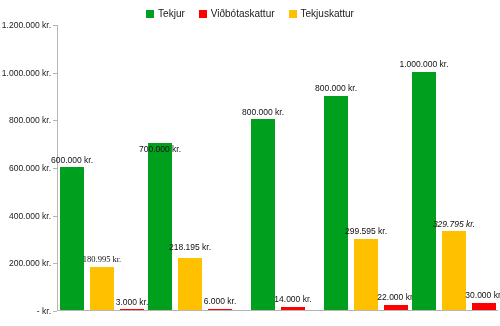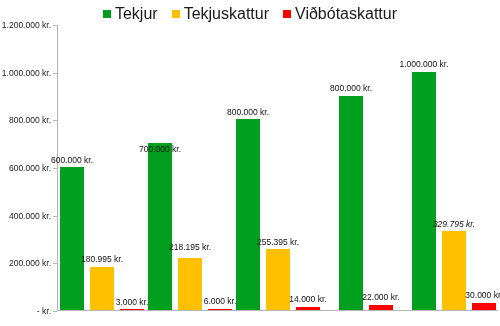--- a/index.html
+++ b/index.html
@@ -38,21 +38,21 @@
     align-items: center;
     gap: 4px;
   }
   .legend-swatch {
     width: 8px;
     height: 8px;
     display: inline-block;
     flex: 0 0 auto;
   }
   .legend-label {
-    font-size: 16px;
+    font-size: 10px;
     color: #1a1a1a;
     line-height: 1;
     white-space: nowrap;
   }
 
   
   .plot-area {
     position: absolute;
     left: 57px;
     top: 25px;
@@ -139,26 +139,26 @@
 <body>
 
 <div id="chart-root">
 
   <div class="legend" id="legend">
       <div class="legend-item">
         <span class="legend-swatch" style="background: rgb(0, 160, 30);"></span>
         <span class="legend-label">Tekjur</span>
       </div>
       <div class="legend-item">
+        <span class="legend-swatch" style="background: rgb(255, 0, 0);"></span>
+        <span class="legend-label">Viðbótaskattur</span>
+      </div>
+      <div class="legend-item">
         <span class="legend-swatch" style="background: rgb(255, 192, 0);"></span>
         <span class="legend-label">Tekjuskattur</span>
-      </div>
-      <div class="legend-item">
-        <span class="legend-swatch" style="background: rgb(255, 0, 0);"></span>
-        <span class="legend-label">Viðbótaskattur</span>
       </div>
     </div>
 
   <div class="plot-area">
     <div class="axis-y-line"></div>
     <div class="axis-x-line"></div>
     <div id="y-ticks">
         <div class="tick" style="top: 286px;"></div>
         <div class="tick-label" style="top: 286px;">-   kr.</div>
         <div class="tick" style="top: 238.333px;"></div>
@@ -175,21 +175,21 @@
         <div class="tick-label" style="top: 0px;">1.200.000 kr.</div>
       </div>
     <div class="groups" id="groups">
         <div class="group">
           <div class="bar-slot">
             <div class="bar" style="height: 143px; background: rgb(0, 160, 30);"></div>
             <div class="bar-label" style="bottom: 146px;">600.000 kr.</div>
           </div>
           <div class="bar-slot">
             <div class="bar" style="height: 43.1371px; background: rgb(255, 192, 0);"></div>
-            <div class="bar-label" style="bottom: 46.1371px;">180.995 kr.</div>
+            <div class="bar-label" style="bottom: 46.1371px; font-family: Liberation Serif, serif;">180.995 kr.</div>
           </div>
           <div class="bar-slot">
             <div class="bar" style="height: 1px; background: rgb(255, 0, 0);"></div>
             <div class="bar-label" style="bottom: 4px;">3.000 kr.</div>
           </div>
         </div>
         <div class="group">
           <div class="bar-slot">
             <div class="bar" style="height: 166.833px; background: rgb(0, 160, 30);"></div>
             <div class="bar-label" style="bottom: 157px;">700.000 kr.</div>
@@ -202,34 +202,34 @@
             <div class="bar" style="height: 1.43px; background: rgb(255, 0, 0);"></div>
             <div class="bar-label" style="bottom: 4.43px;">6.000 kr.</div>
           </div>
         </div>
         <div class="group">
           <div class="bar-slot">
             <div class="bar" style="height: 190.667px; background: rgb(0, 160, 30);"></div>
             <div class="bar-label" style="bottom: 193.667px;">800.000 kr.</div>
           </div>
           <div class="bar-slot">
-            <div class="bar" style="height: 60.8691px; background: rgb(255, 192, 0);"></div>
-            <div class="bar-label" style="bottom: 63.8691px;">255.395 kr.</div>
-          </div>
-          <div class="bar-slot">
             <div class="bar" style="height: 3.33667px; background: rgb(255, 0, 0);"></div>
             <div class="bar-label" style="bottom: 6.33667px;">14.000 kr.</div>
           </div>
         </div>
         <div class="group">
           <div class="bar-slot">
             <div class="bar" style="height: 214.5px; background: rgb(0, 160, 30);"></div>
             <div class="bar-label" style="bottom: 217.5px;">800.000 kr.</div>
           </div>
           <div class="bar-slot">
+            <div class="bar" style="height: 71.4035px; background: rgb(255, 192, 0);"></div>
+            <div class="bar-label" style="bottom: 74.4035px;">299.595 kr.</div>
+          </div>
+          <div class="bar-slot">
             <div class="bar" style="height: 5.24333px; background: rgb(255, 0, 0);"></div>
             <div class="bar-label" style="bottom: 8.24333px;">22.000 kr.</div>
           </div>
         </div>
         <div class="group">
           <div class="bar-slot">
             <div class="bar" style="height: 238.333px; background: rgb(0, 160, 30);"></div>
             <div class="bar-label" style="bottom: 241.333px;">1.000.000 kr.</div>
           </div>
           <div class="bar-slot">

